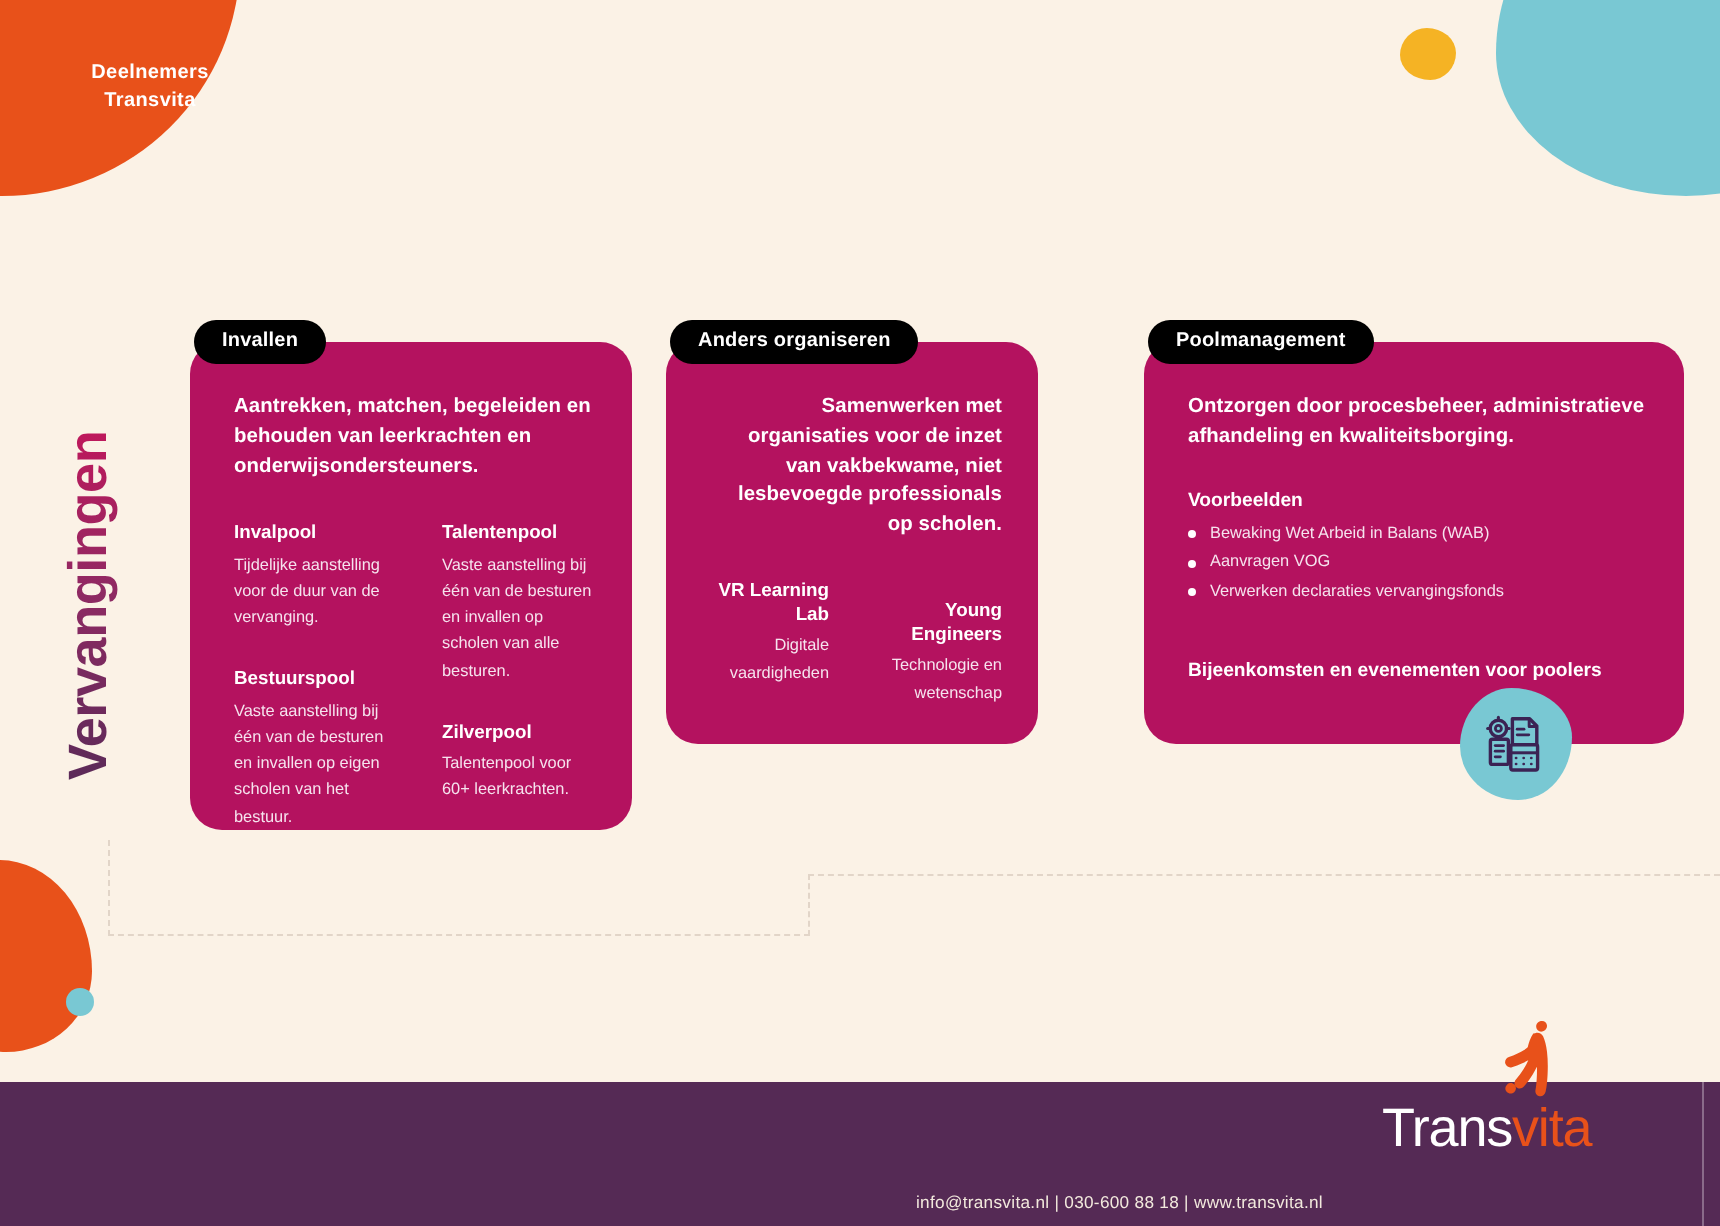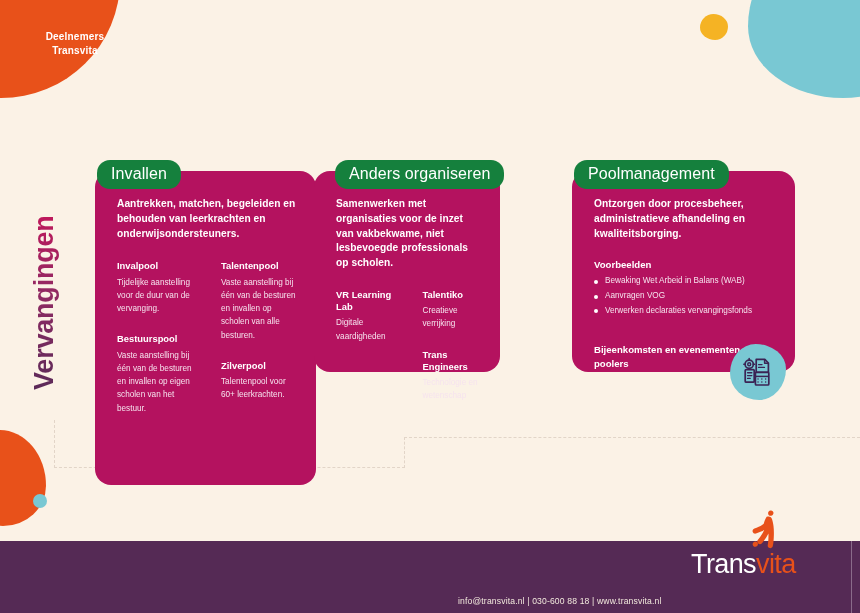--- a/index.html
+++ b/index.html
@@ -67,30 +67,30 @@
   }
 
   
   .card{
     position:absolute;
     background:#b4125f;
     border-radius:16px;
     color:#ffffff;
     box-sizing:border-box;
   }
-  #card-0{left:95px;top:171px;width:221px;height:314px;}
-  #card-1{left:314px;top:171px;width:186px;height:201px;}
-  #card-2{left:572px;top:171px;width:223px;height:201px;}
+  #card-0{left:95px;top:171px;width:221px;height:244px;}
+  #card-1{left:333px;top:171px;width:186px;height:201px;text-align:right;}
+  #card-2{left:572px;top:171px;width:270px;height:201px;}
 
   .pill{
     position:absolute;
-    background:#15803d;
+    background:#000000;
     color:#fff;
     border-radius:13px;
-    font-size:16px;font-weight:normal;
+    font-size:10px;font-weight:bold;
     padding:5px 14px 6px 14px;
     white-space:nowrap;
     letter-spacing:.1px;
     z-index:4;
   }
   #pill-0{left:97px;top:160px;}
   #pill-1{left:335px;top:160px;}
   #pill-2{left:574px;top:160px;}
 
   .card-inner{padding:26px 18px 14px 22px;}
@@ -217,26 +217,22 @@
     <div class="card-inner">
       <p class="lede">Samenwerken met organisaties voor de inzet van vakbekwame, niet lesbevoegde professionals op scholen.</p>
       <div class="cols">
         <div class="col">
           <div class="sub">
             <p class="sub-title">VR Learning Lab</p>
             <p class="sub-body">Digitale vaardigheden</p>
           </div>
         </div>
         <div class="col">
-          <div class="sub">
-            <p class="sub-title">Talentiko</p>
-            <p class="sub-body">Creatieve verrijking</p>
-          </div>
           <div class="sub pad-top">
-            <p class="sub-title">Trans Engineers</p>
+            <p class="sub-title">Young Engineers</p>
             <p class="sub-body">Technologie en wetenschap</p>
           </div>
         </div>
       </div>
     </div>
   </div>
 
   <div class="pill" id="pill-2">Poolmanagement</div>
   <div class="card" id="card-2">
     <div class="card-inner">

